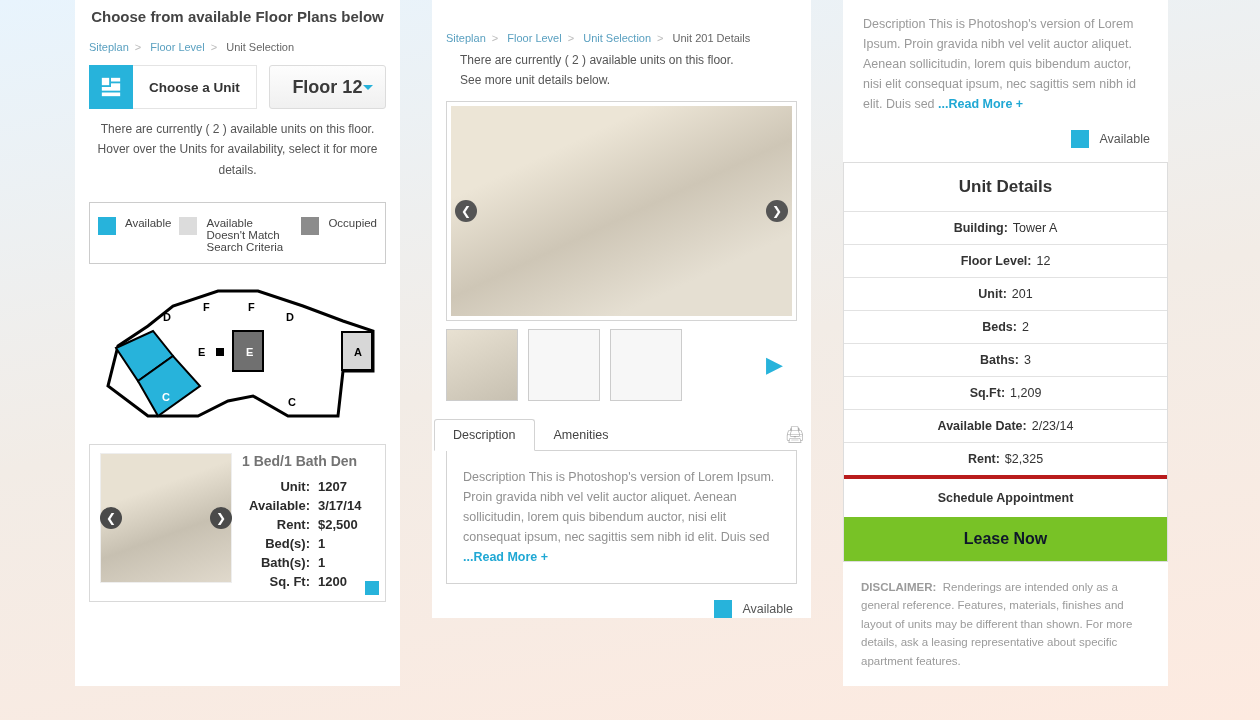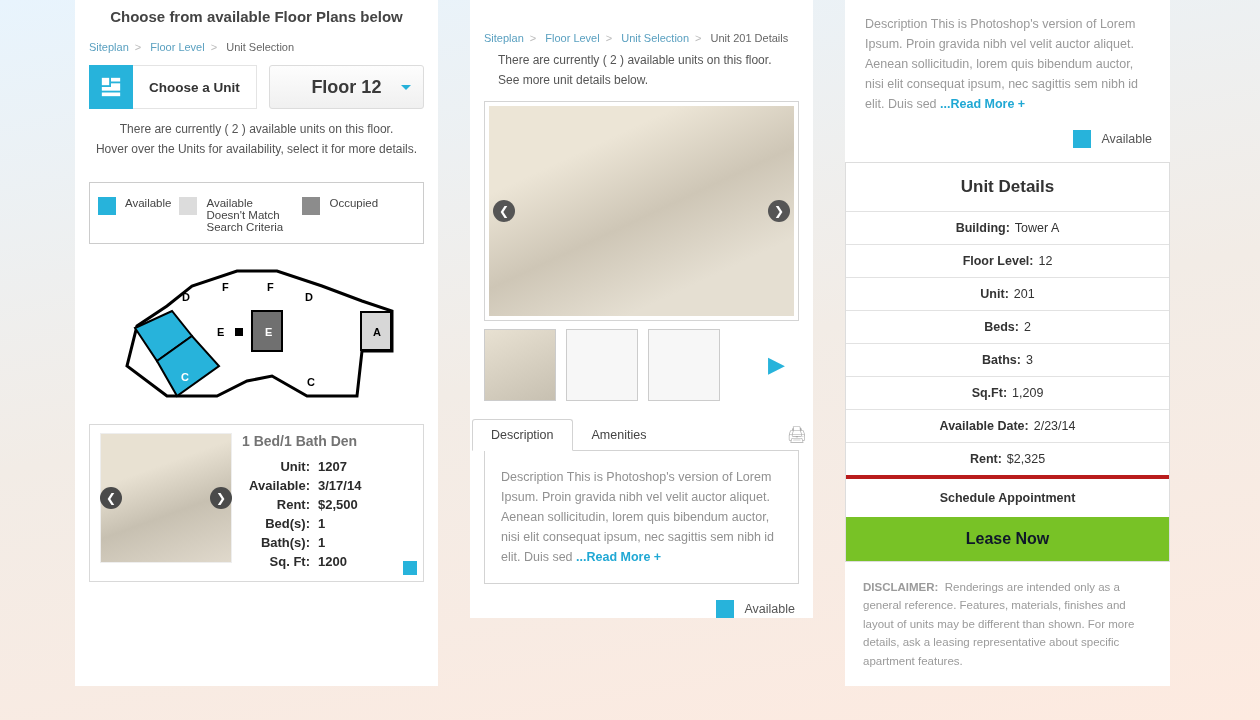--- a/index.html
+++ b/index.html
@@ -1,21 +1,21 @@
 <!DOCTYPE html>
 <html><head>
 <meta charset="utf-8">
 <style>
 * { box-sizing: border-box; margin: 0; padding: 0; font-family: "Segoe UI", Arial, sans-serif; }
 body { background: linear-gradient(170deg, #e8f4fd 0%, #f2ece6 50%, #fdeae0 100%); width: 1260px; height: 720px; overflow: hidden; }
 
 .cols { display: flex; gap: 0; }
 .col { background: #fff; margin: 0 14px; }
-.col1 { width: 363px; margin-left: 75px; }
-.col2 { width: 343px; margin-left: 18px; background: transparent; }
+.col1 { width: 325px; margin-left: 75px; }
+.col2 { width: 379px; margin-left: 18px; background: transparent; }
 .col3 { width: 325px; margin-left: 18px; background: transparent; }
 
 .title1 { color: #444; font-size: 15px; font-weight: 600; text-align: center; padding: 8px 0 6px; }
 .sortrow { display: flex; justify-content: center; align-items: center; gap: 14px; padding: 6px 0 14px; font-size: 12.5px; color: #555; }
 .sortsel { background: linear-gradient(#fdfdfd,#eaeaea); border: 1px solid #d5d5d5; border-radius: 3px; padding: 6px 34px 6px 14px; font-size: 12.5px; color: #4b4b4b; position: relative; box-shadow: 0 1px 2px rgba(0,0,0,.06); cursor: pointer; }
 .sortsel::after { content: ""; position: absolute; right: 10px; top: 50%; margin-top: -2px; border: 4px solid transparent; border-top-color: #2fb0da; }
 
 .crumbs { font-size: 11px; color: #888; padding: 10px 14px 4px; }
 .crumbs a { color: #5aa0c0; text-decoration: none; }
 .crumbs .sep { padding: 0 6px; color: #bbb; }

